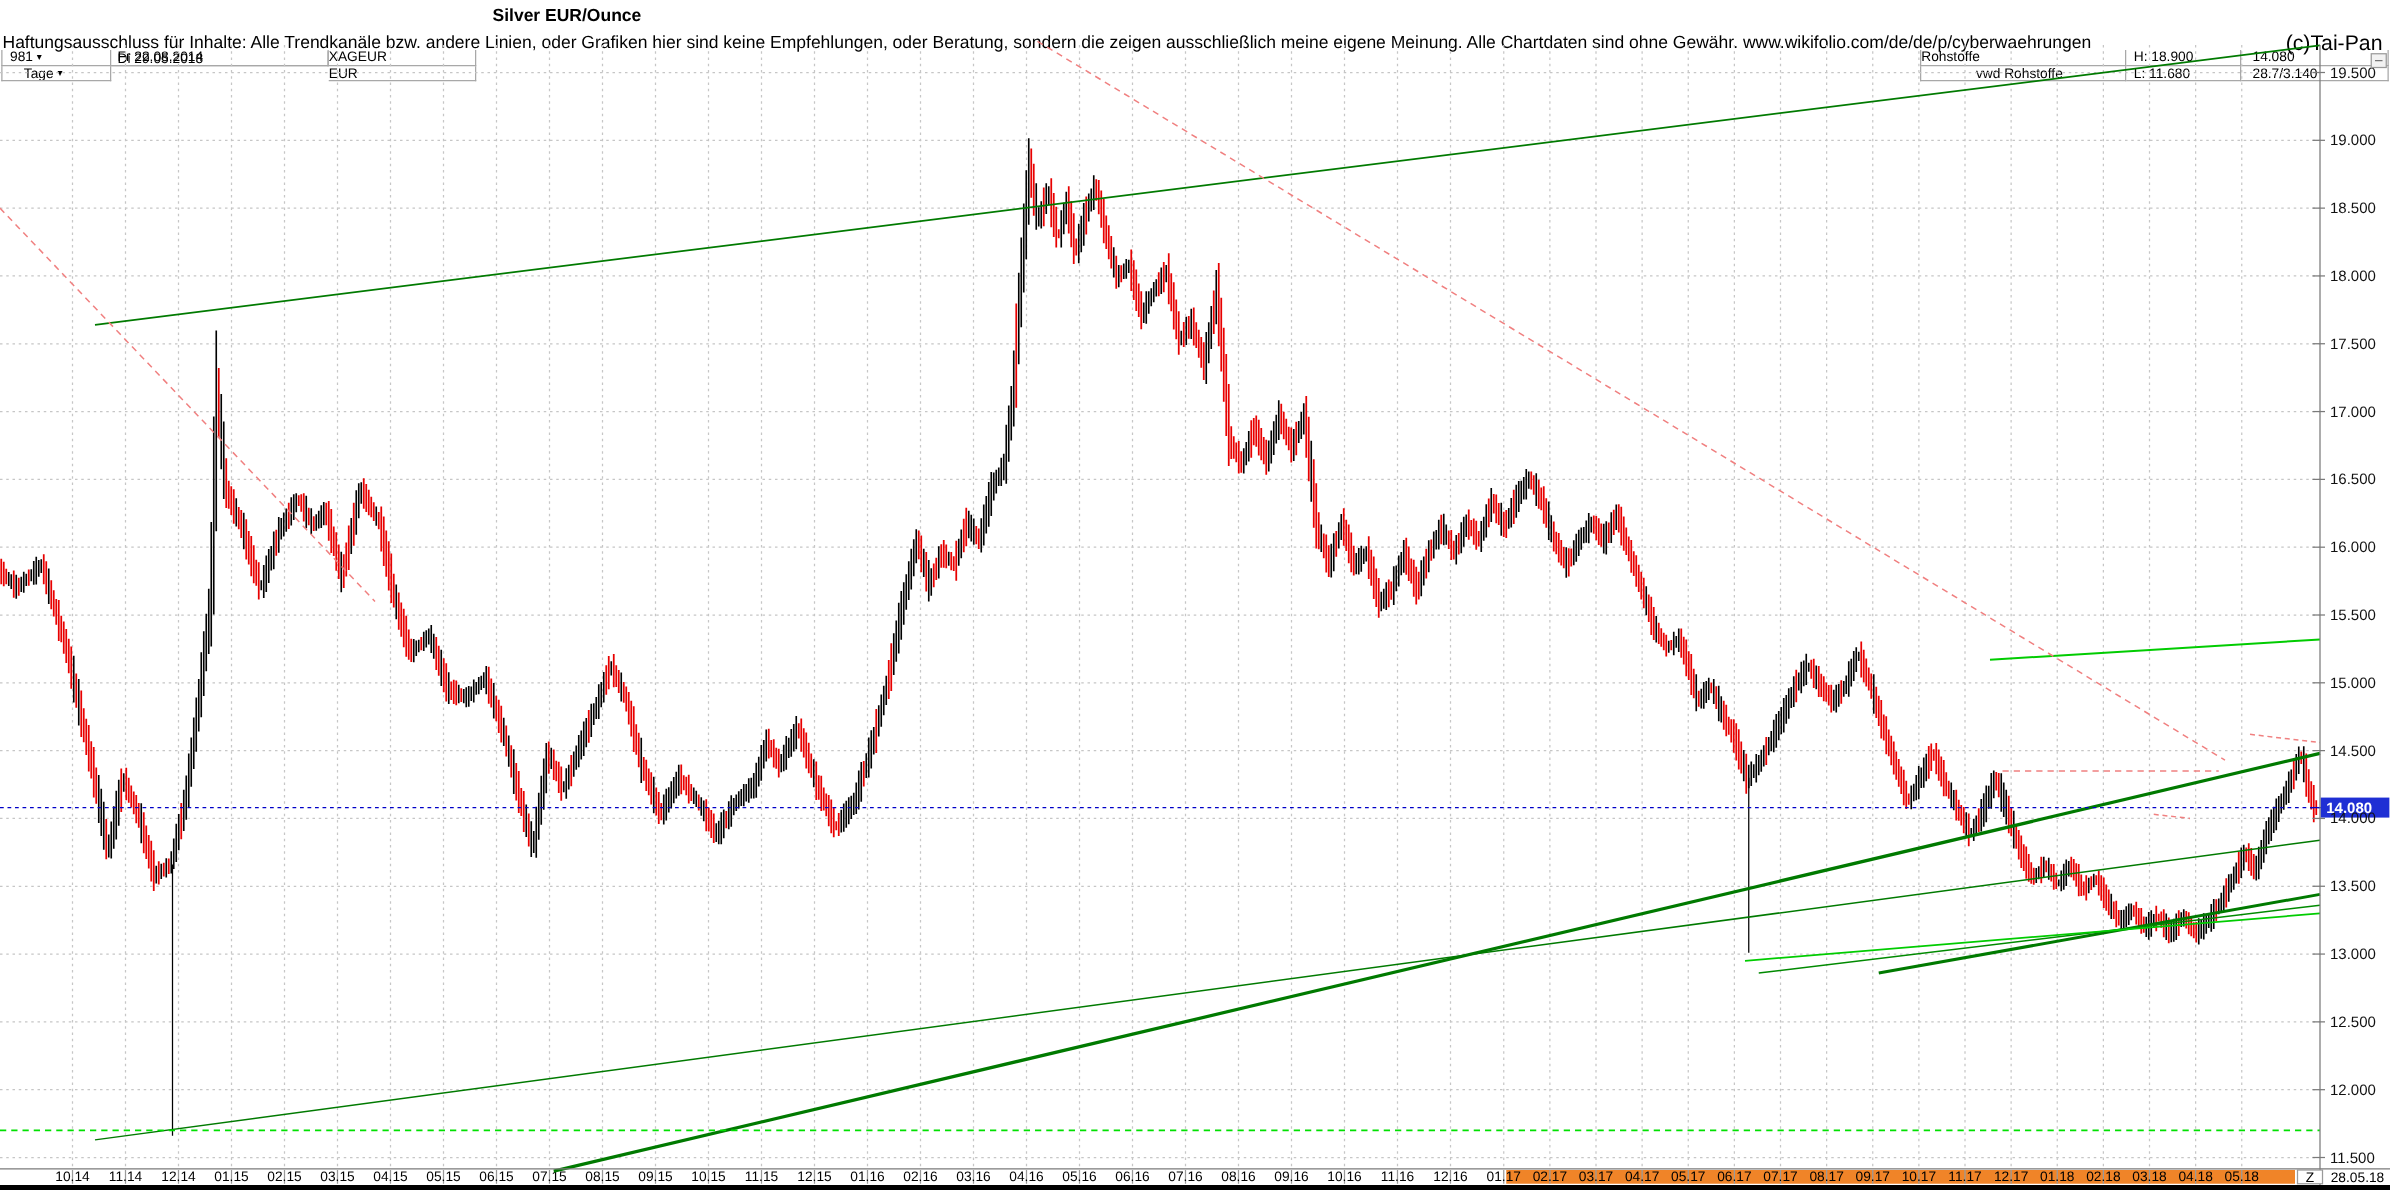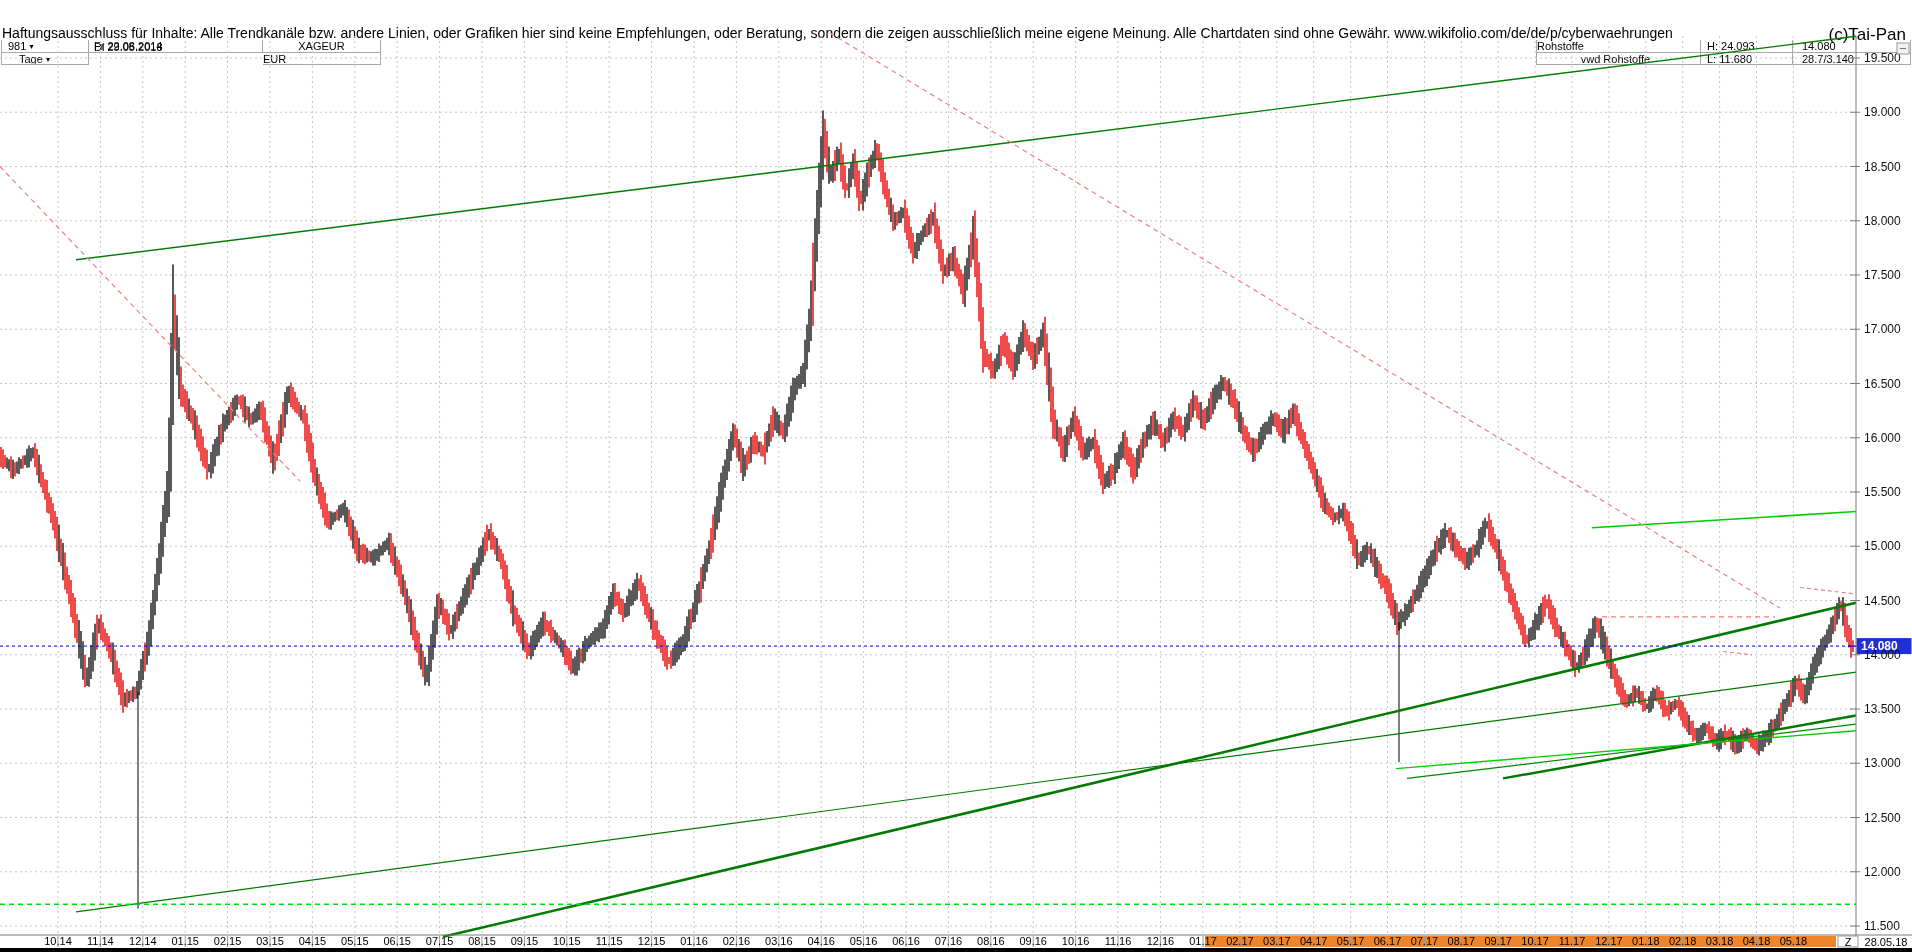--- a/index.html
+++ b/index.html
@@ -30,32 +30,33 @@
     <span class="arrow">▾</span>
   </div>
 
   <div class="hcell brd" style="left:89px;top:0;width:174px;height:13px;padding-left:5px;">
     <span>Fr 22.08.2014</span>
   </div>
   <div class="hcell brd" style="left:89px;top:1px;width:174px;height:12px;padding-left:5px;">
     <span>Di 29.05.2018</span>
   </div>
 
-  <div class="hcell brd" style="left:263px;top:0;width:118px;height:13px;text-align:center;">
+  <div class="hcell brd" style="left:263px;top:0;width:118px;height:13px;text-align:left;">
     <span>XAGEUR</span>
   </div>
   <div class="hcell brd" style="left:263px;top:13px;width:118px;height:12px;text-align:left;">
     <span>EUR</span>
   </div>
 
+  <div class="hcell title" style="left:394px;top:1px;width:500px;height:22px;">Silver EUR/Ounce</div>
 
   <div class="hcell brd brdl" style="left:1536px;top:0;width:165px;height:13px;text-align:left;padding-right:6px;">Rohstoffe</div>
   <div class="hcell brd brdl" style="left:1536px;top:13px;width:165px;height:12px;text-align:center;padding-right:6px;">vwd Rohstoffe</div>
 
-  <div class="hcell brd" style="left:1701px;top:0;width:92px;height:13px;padding-left:6px;">H: 24.093</div>
+  <div class="hcell brd" style="left:1701px;top:0;width:92px;height:13px;padding-left:6px;">H: 18.900</div>
   <div class="hcell brd" style="left:1701px;top:13px;width:92px;height:12px;padding-left:6px;">L: 11.680</div>
 
   <div class="hcell brd" style="left:1793px;top:0;width:118px;height:13px;padding-left:9px;">14.080</div>
   <div class="hcell brd" style="left:1793px;top:13px;width:118px;height:12px;padding-left:9px;">28.7/3.140</div>
 
   <div class="disclaimer">Haftungsausschluss für Inhalte: Alle Trendkanäle bzw. andere Linien, oder Grafiken hier sind keine Empfehlungen, oder Beratung, sondern die zeigen ausschließlich meine eigene Meinung. Alle Chartdaten sind ohne Gewähr.  www.wikifolio.com/de/de/p/cyberwaehrungen</div>
   <div class="copyright">(c)Tai-Pan</div>
 
   <svg id="chart" width="1912" height="952" viewBox="0 0 1912 952">
       <rect x="1205" y="936" width="631" height="11" fill="#f08428"></rect>

